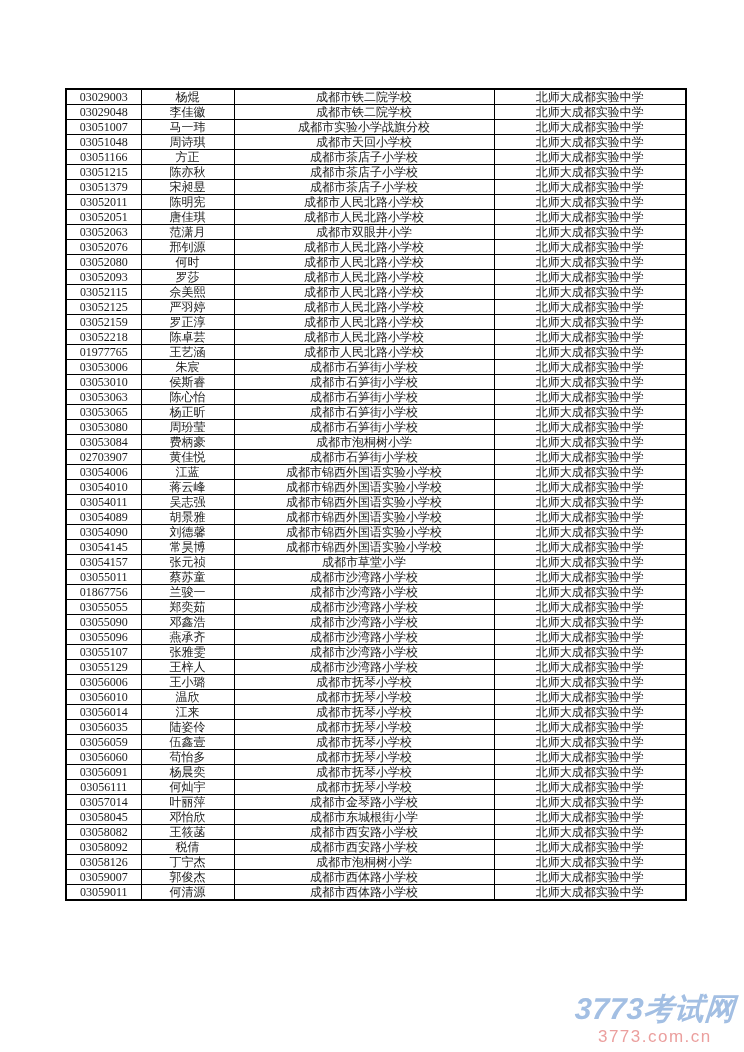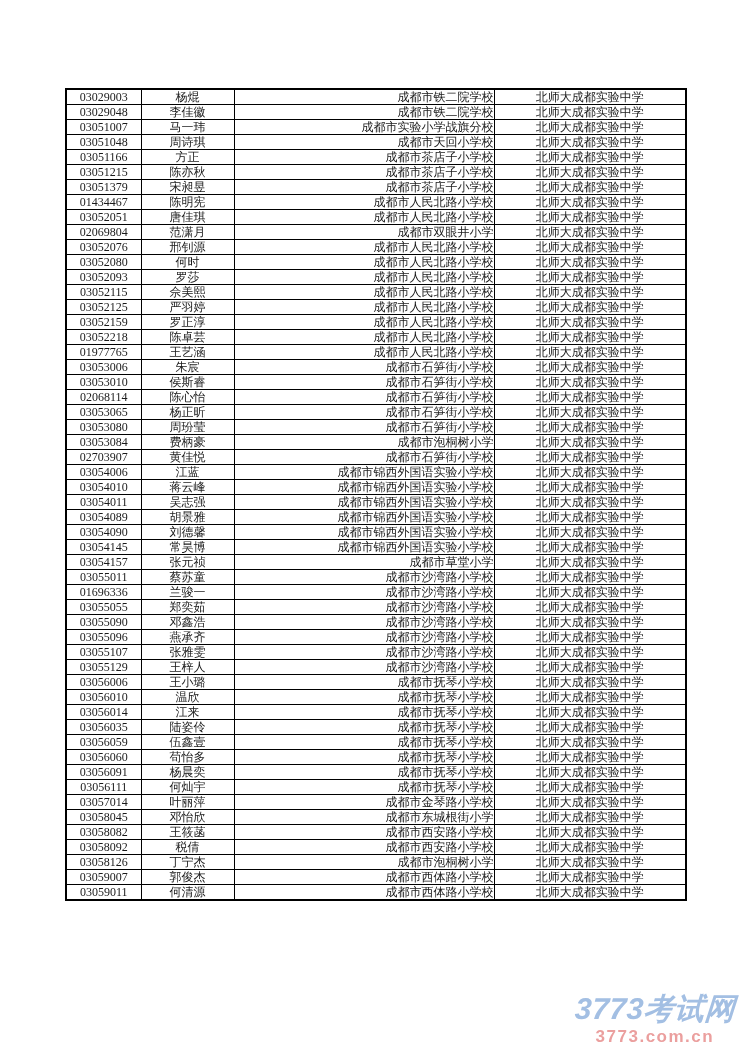--- a/index.html
+++ b/index.html
@@ -25,39 +25,39 @@
     border: 1.5px solid var(--border-color, #000);
     height: 14px;
     padding: 0;
     font-size: 12px;
     line-height: 14px;
     white-space: nowrap;
     overflow: hidden;
     color: var(--text-color, #1a1a1a);
   }
   td.c0, td.c1, td.c3 { text-align: center; }
-  td.c2 { text-align: right; padding-left: 4px; }
+  td.c2 { text-align: center; padding-left: 4px; }
   td.c3 { color: var(--admitted-color, #8f8f8f); }
   .watermark {
     position: absolute;
     right: 9px; bottom: 5px;
     text-align: center;
     font-family: "Liberation Sans", "DejaVu Sans", sans-serif;
     user-select: none;
   }
   .wm-name {
     font-size: 30px;
     font-weight: bold;
     font-style: italic;
     letter-spacing: 0.5px;
     transform: skewX(-4deg);
   }
   .wm-url {
     font-size: 17px;
-    font-weight: bold;
+    font-weight: normal;
     letter-spacing: 1.5px;
     margin-top: -3px;
   }
 </style>
 </head>
 <body>
 
 <div class="sheet">
 
   <table class="roster">
@@ -104,33 +104,33 @@
           <td class="c2">成都市茶店子小学校</td>
           <td class="c3">北师大成都实验中学</td>
         </tr>
         <tr>
           <td class="c0">03051379</td>
           <td class="c1">宋昶昱</td>
           <td class="c2">成都市茶店子小学校</td>
           <td class="c3">北师大成都实验中学</td>
         </tr>
         <tr>
-          <td class="c0">01434467</td>
+          <td class="c0">03052011</td>
           <td class="c1">陈明宪</td>
           <td class="c2">成都市人民北路小学校</td>
           <td class="c3">北师大成都实验中学</td>
         </tr>
         <tr>
           <td class="c0">03052051</td>
           <td class="c1">唐佳琪</td>
           <td class="c2">成都市人民北路小学校</td>
           <td class="c3">北师大成都实验中学</td>
         </tr>
         <tr>
-          <td class="c0">02069804</td>
+          <td class="c0">03052063</td>
           <td class="c1">范潇月</td>
           <td class="c2">成都市双眼井小学</td>
           <td class="c3">北师大成都实验中学</td>
         </tr>
         <tr>
           <td class="c0">03052076</td>
           <td class="c1">邢钊源</td>
           <td class="c2">成都市人民北路小学校</td>
           <td class="c3">北师大成都实验中学</td>
         </tr>
@@ -182,21 +182,21 @@
           <td class="c2">成都市石笋街小学校</td>
           <td class="c3">北师大成都实验中学</td>
         </tr>
         <tr>
           <td class="c0">03053010</td>
           <td class="c1">侯斯睿</td>
           <td class="c2">成都市石笋街小学校</td>
           <td class="c3">北师大成都实验中学</td>
         </tr>
         <tr>
-          <td class="c0">02068114</td>
+          <td class="c0">03053063</td>
           <td class="c1">陈心怡</td>
           <td class="c2">成都市石笋街小学校</td>
           <td class="c3">北师大成都实验中学</td>
         </tr>
         <tr>
           <td class="c0">03053065</td>
           <td class="c1">杨正昕</td>
           <td class="c2">成都市石笋街小学校</td>
           <td class="c3">北师大成都实验中学</td>
         </tr>
@@ -260,21 +260,21 @@
           <td class="c2">成都市草堂小学</td>
           <td class="c3">北师大成都实验中学</td>
         </tr>
         <tr>
           <td class="c0">03055011</td>
           <td class="c1">蔡苏童</td>
           <td class="c2">成都市沙湾路小学校</td>
           <td class="c3">北师大成都实验中学</td>
         </tr>
         <tr>
-          <td class="c0">01696336</td>
+          <td class="c0">01867756</td>
           <td class="c1">兰骏一</td>
           <td class="c2">成都市沙湾路小学校</td>
           <td class="c3">北师大成都实验中学</td>
         </tr>
         <tr>
           <td class="c0">03055055</td>
           <td class="c1">郑奕茹</td>
           <td class="c2">成都市沙湾路小学校</td>
           <td class="c3">北师大成都实验中学</td>
         </tr>

